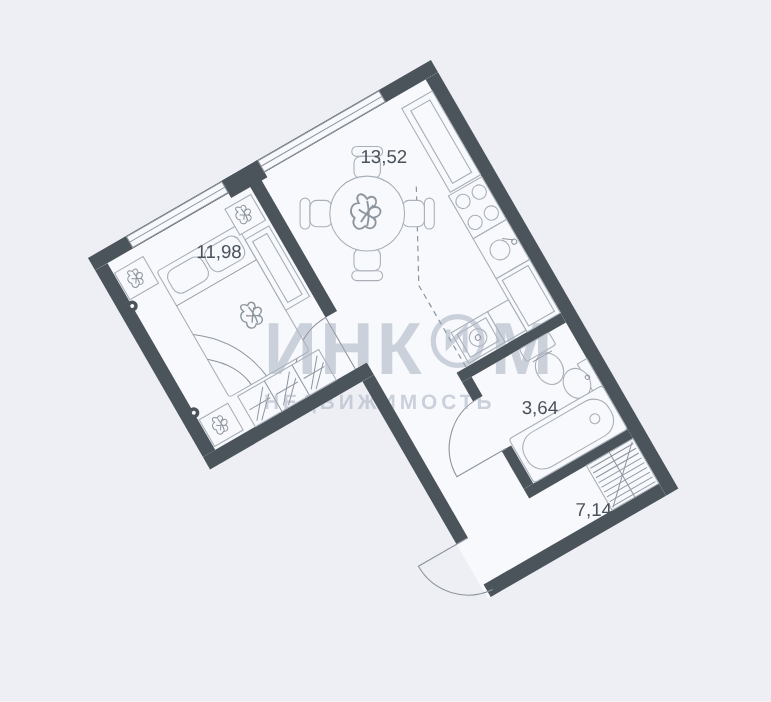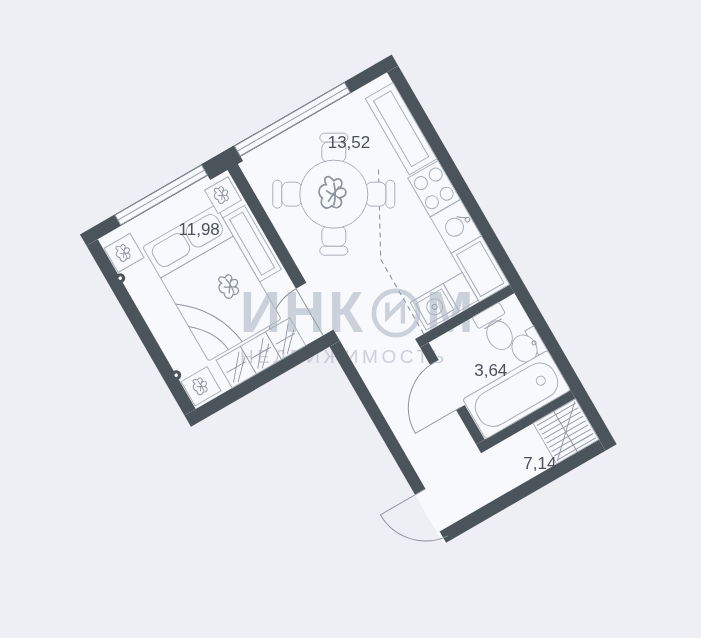--- a/index.html
+++ b/index.html
@@ -14,24 +14,24 @@
   .furn2{fill:none;stroke:var(--furniture2,#8d959f);stroke-width:.9;}
   .door{fill:none;stroke:var(--furniture2,#8d959f);stroke-width:1;}
   .dash{fill:none;stroke:var(--furniture2,#8d959f);stroke-width:1.1;stroke-dasharray:5 4;}
   .winband{fill:var(--floor,#f8f9fc);stroke:var(--window-line,#8d959f);stroke-width:1;}
   .winline{stroke:var(--window-line,#8d959f);stroke-width:1;}
   .sconce{fill:var(--wall,#4b535b);}
   .sconce-dot{fill:var(--floor,#f8f9fc);}
   .arealabel{font-size:17px;fill:var(--label,#4a525c);text-anchor:middle;}
   .watermark{position:absolute;left:240px;top:284px;mix-blend-mode:darken;opacity:.6;
              color:var(--wm,#aeb5c4);pointer-events:none;}
-  .wm-brand{display:flex;align-items:center;font-size:57px;font-weight:700;letter-spacing:3px;line-height:1;}
+  .wm-brand{display:flex;font-size:67px;font-weight:700;letter-spacing:3px;line-height:1;}
   .wm-logo{width:52px;height:52px;margin:0 4px;}
   .wm-logo circle,.wm-logo path{stroke:var(--wm,#aeb5c4);fill:none;}
-  .wm-sub{margin-top:5px;font-size:19px;font-weight:400;letter-spacing:3.6px;}
+  .wm-sub{margin-top:5px;font-size:19px;font-weight:700;letter-spacing:3.6px;}
 </style>
 </head>
 <body>
 
 <div class="scene">
 
   <div class="plan" style="transform: rotate(-30deg);">
     <svg viewBox="0 0 380 470" xmlns="http://www.w3.org/2000/svg">
       <defs>
         <g id="plant">

